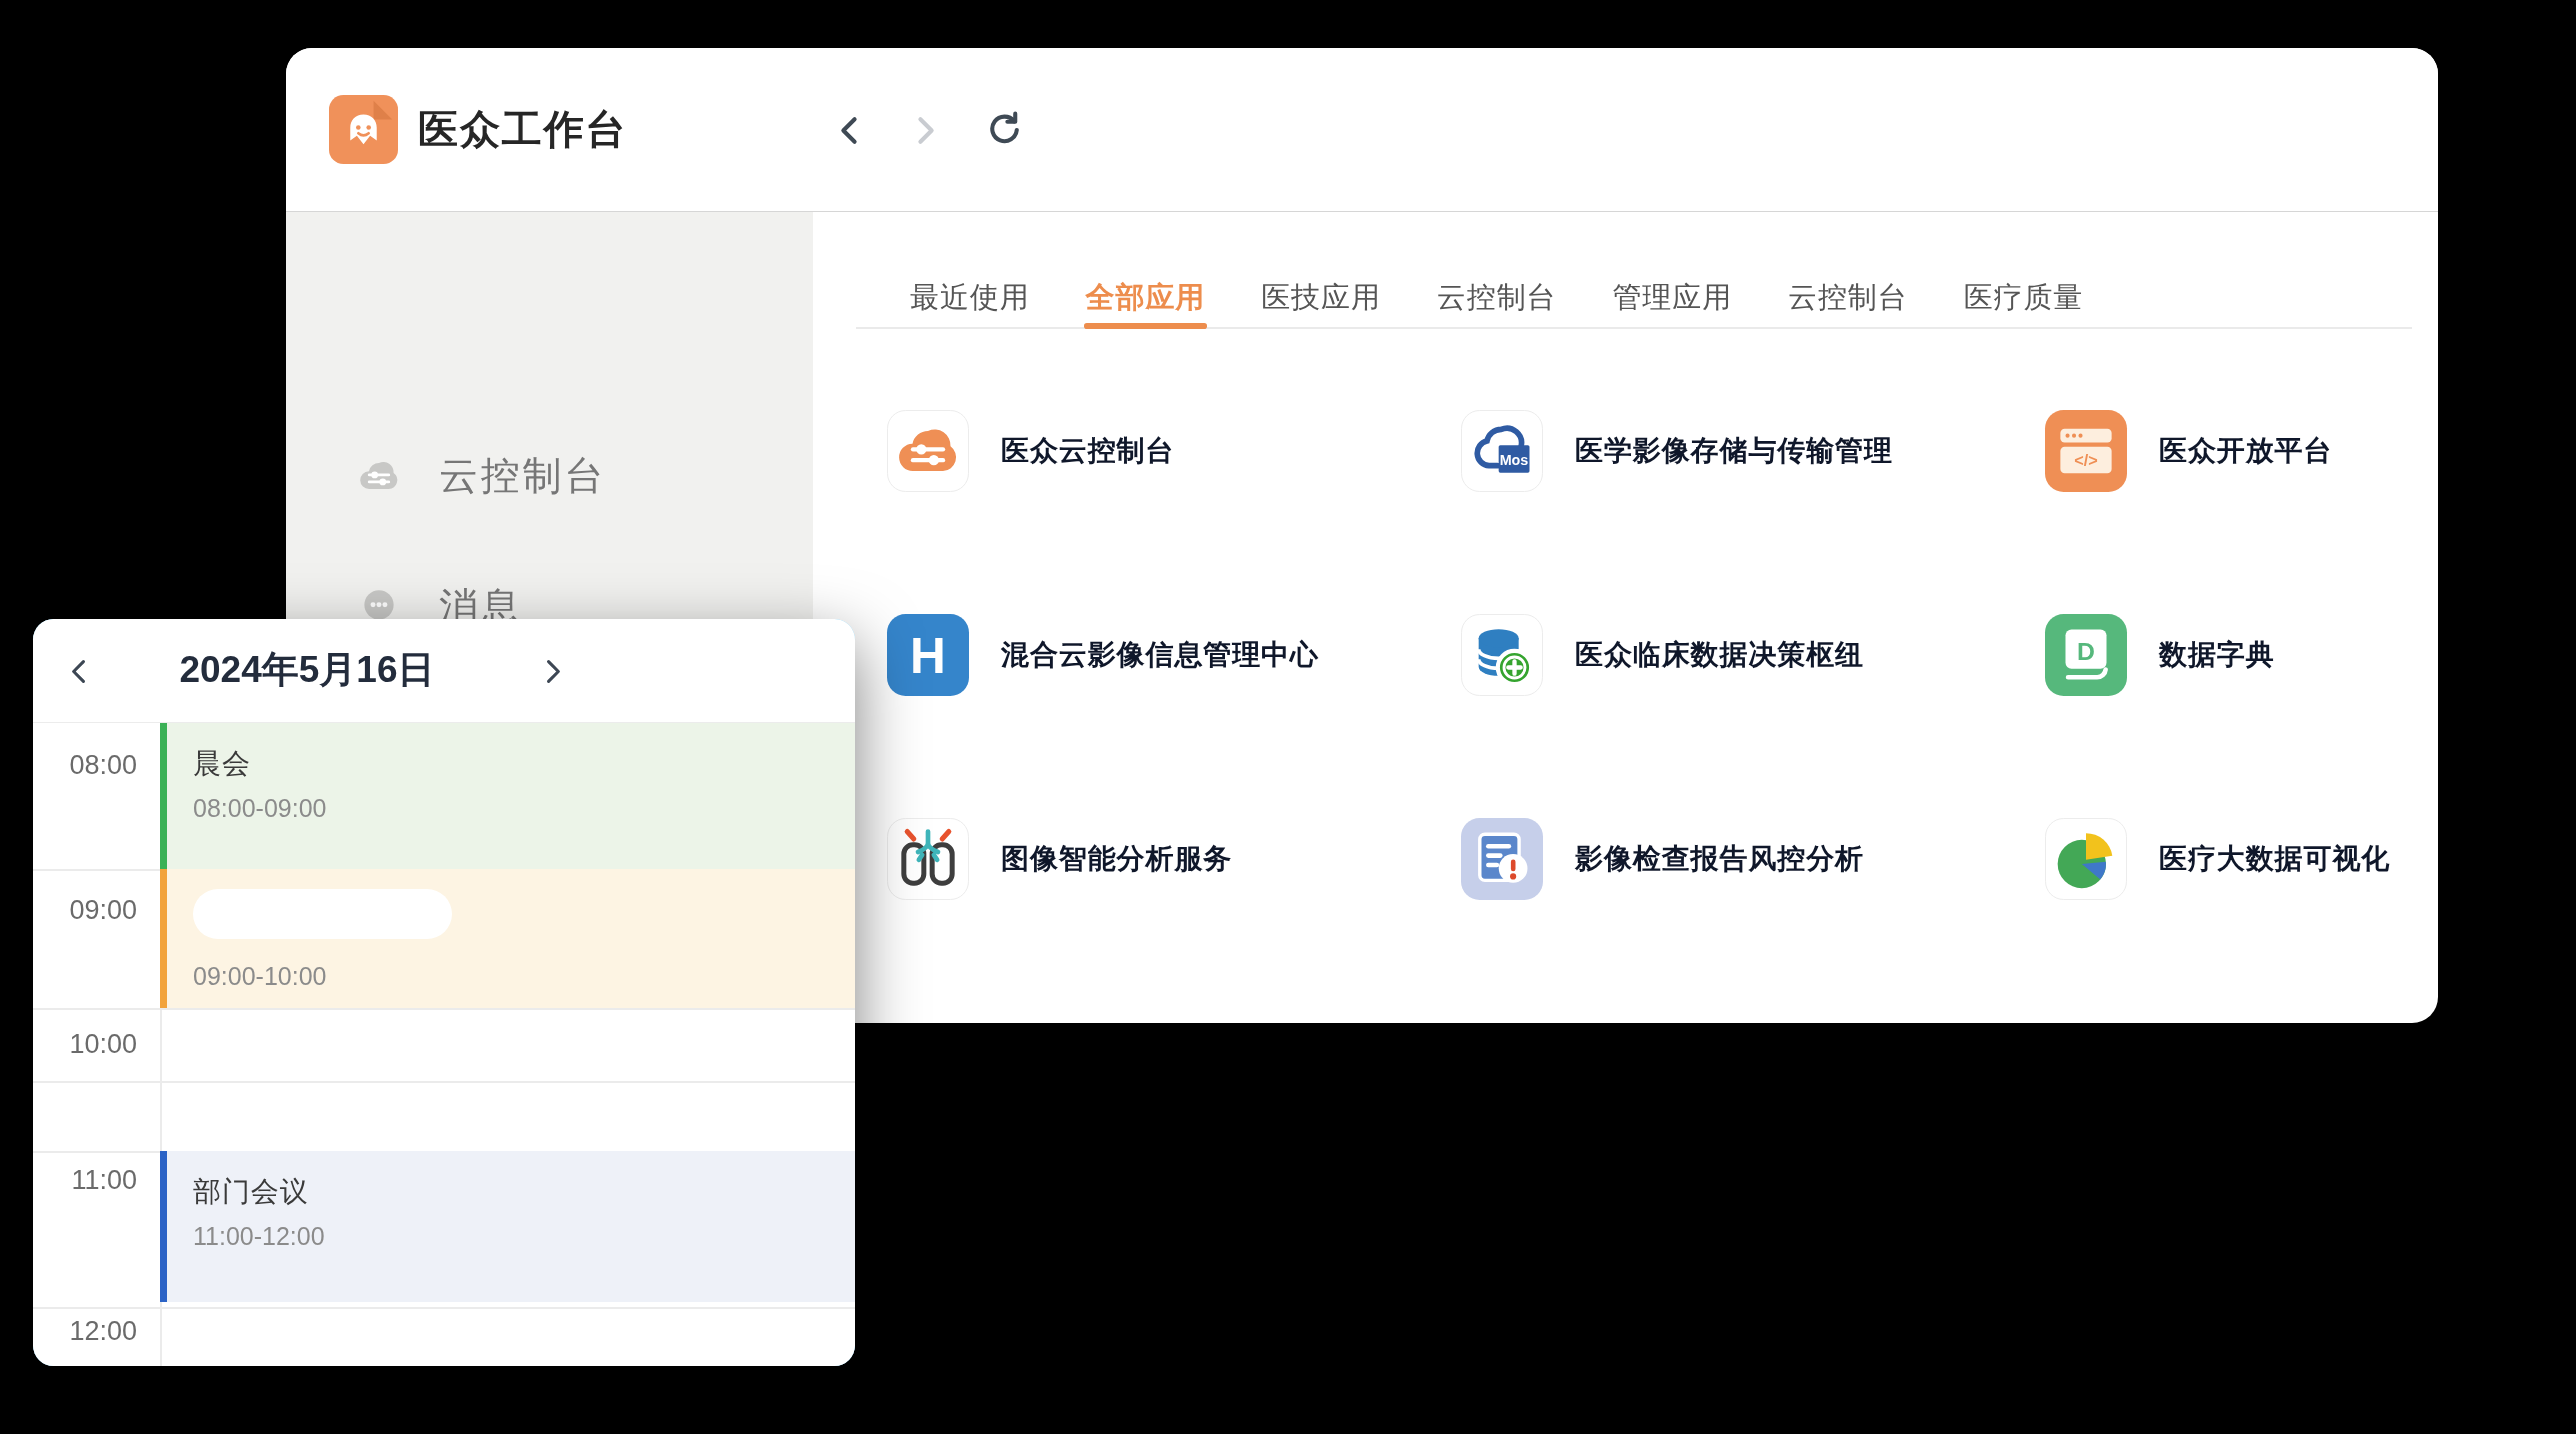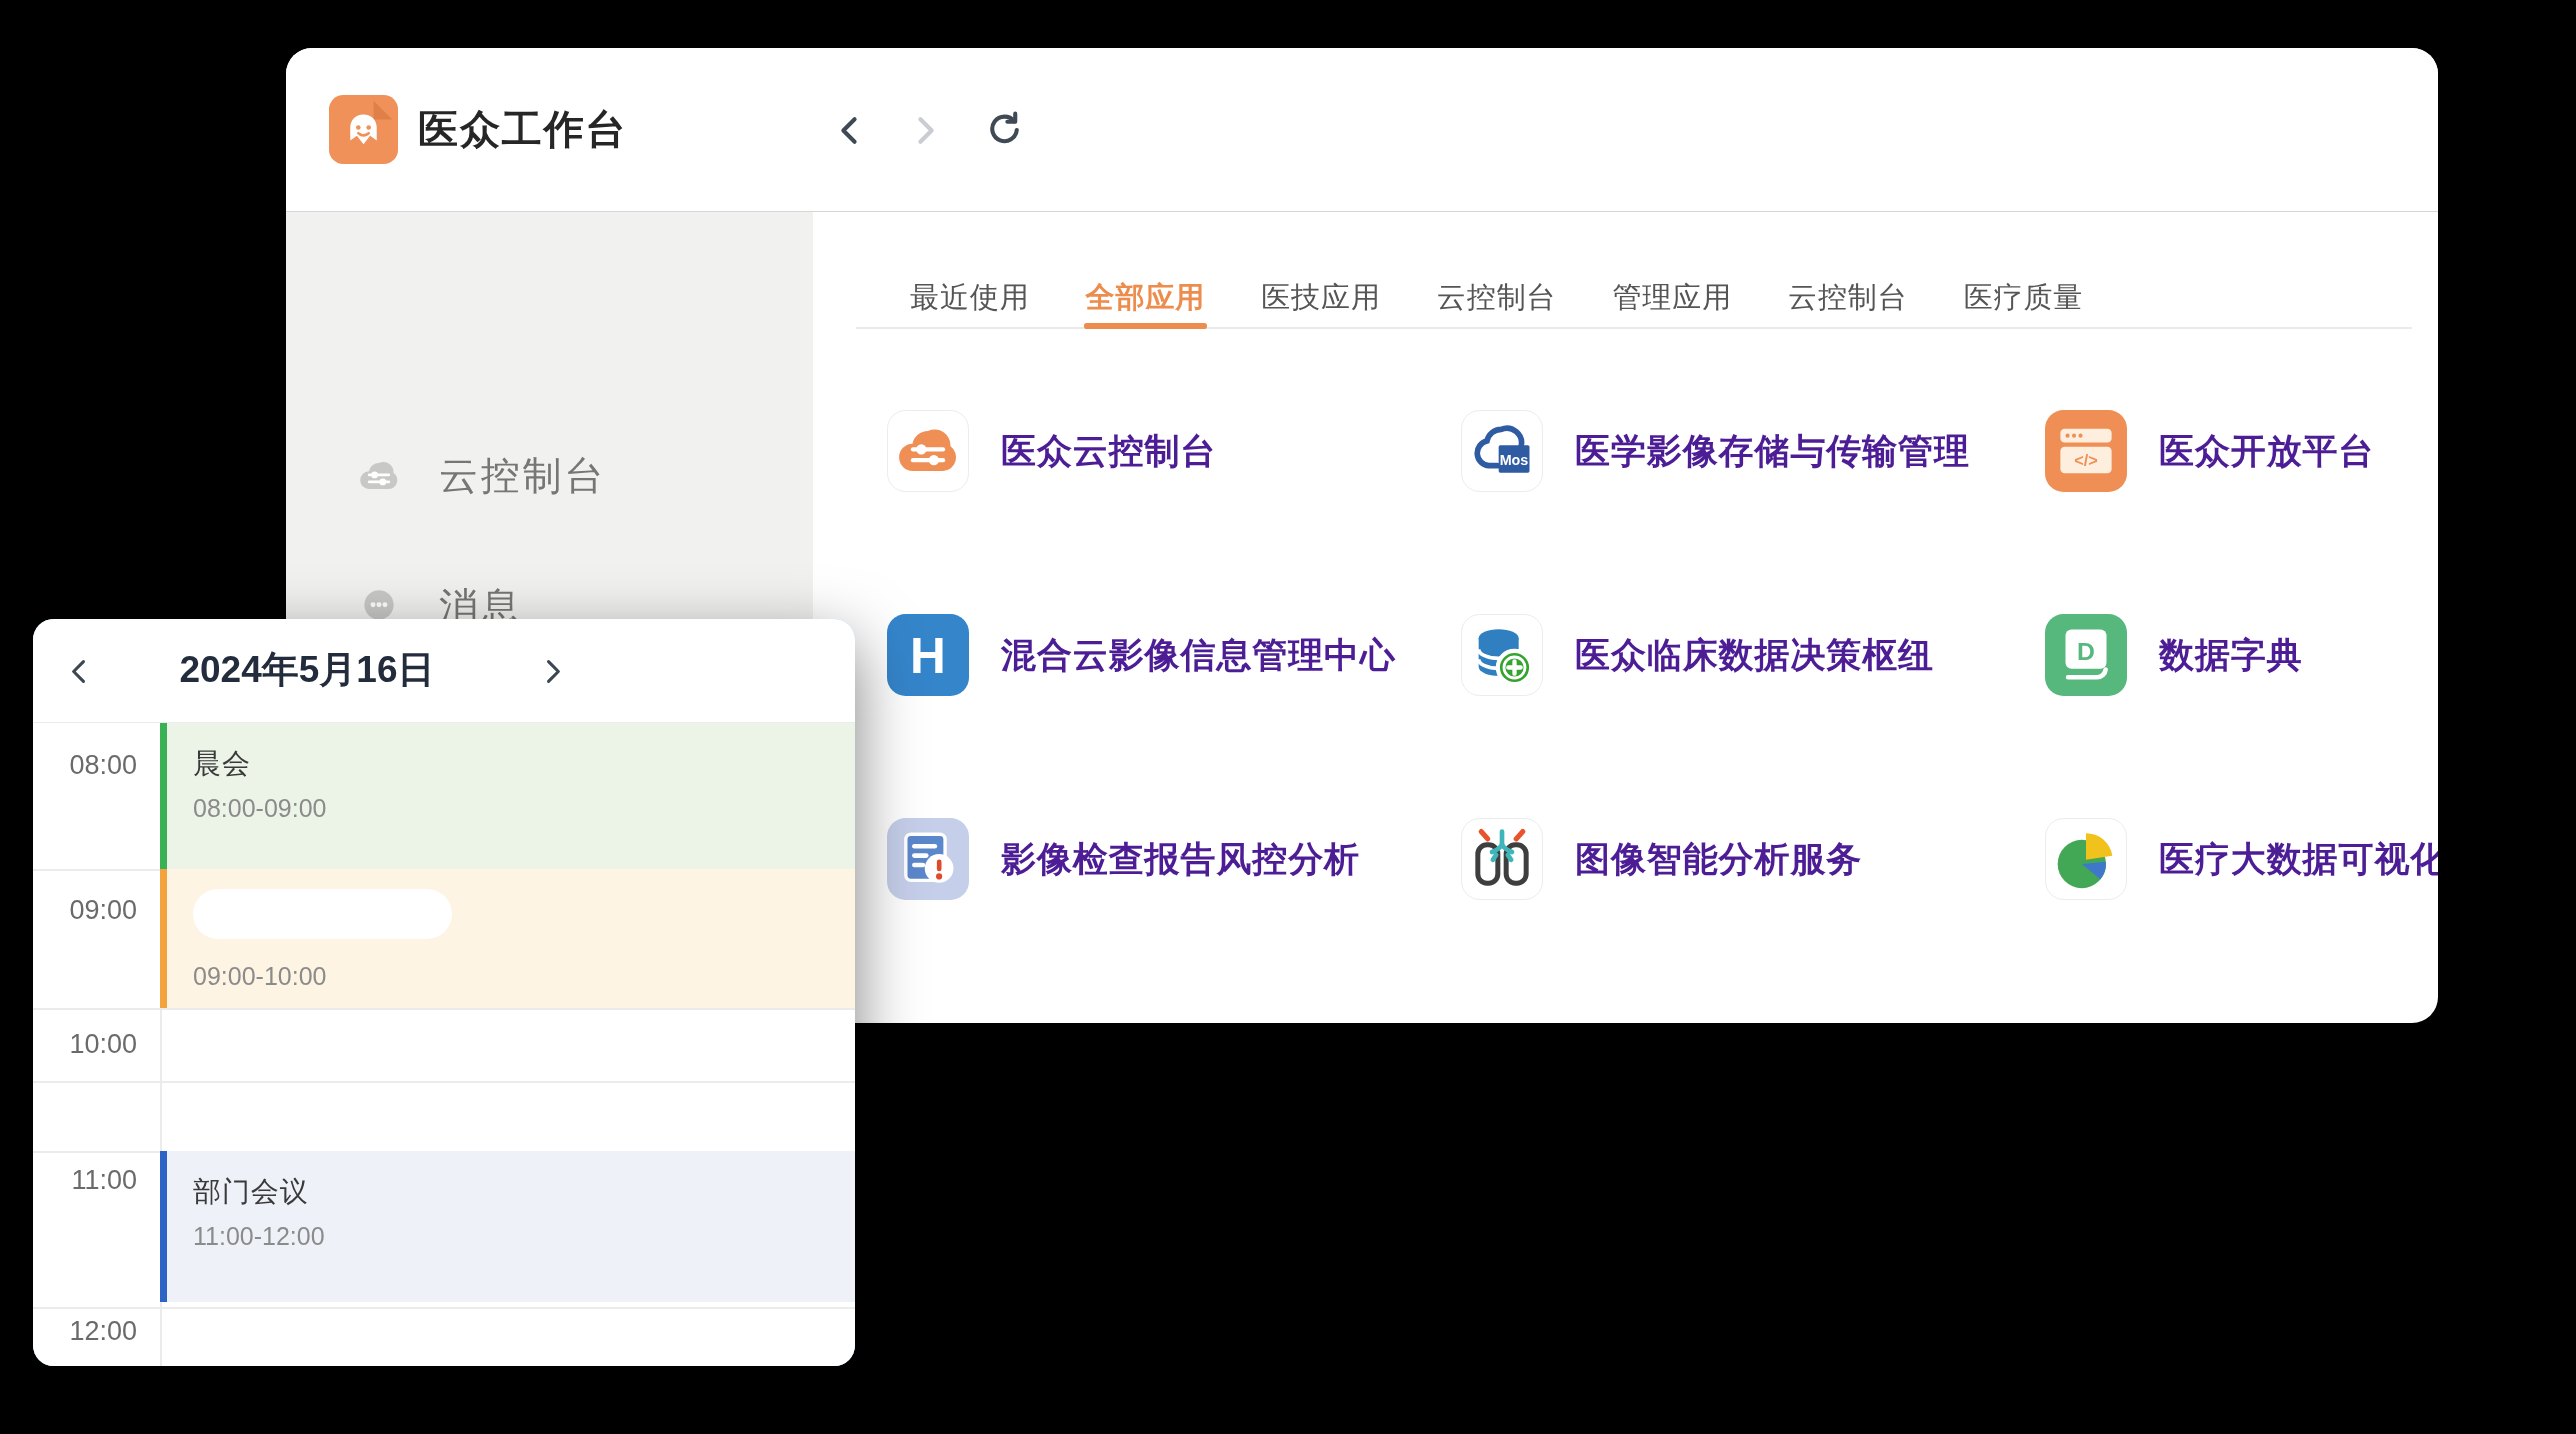--- a/index.html
+++ b/index.html
@@ -41,21 +41,21 @@
   .grid { position:absolute; left:601px; top:362px; display:grid;
           grid-template-columns:574px 584px 409px; grid-auto-rows:82px; row-gap:122px; }
   .appitem { display:flex; align-items:center; cursor:pointer; }
   .appicon { width:82px; height:82px; border-radius:18.6px; flex:none; overflow:hidden; }
   .appicon svg { width:100%; height:100%; display:block; }
   .appicon.card  { background:#fff; border:1.9px solid #ececec; }
   .appicon.orange{ background:#ef8f55; }
   .appicon.blue  { background:#3585cb; }
   .appicon.green { background:#56b87c; }
   .appicon.peri  { background:#c6cfea; }
-  .applabel { margin-left:32px; font-size:35px; font-weight:600; color:#4c1d95; white-space:nowrap; letter-spacing:0.9px; }
+  .applabel { margin-left:32px; font-size:28px; font-weight:600; color:#0f172a; white-space:nowrap; letter-spacing:0.9px; }
 
   
   .calendar { position:absolute; left:33px; top:619px; width:822px; height:747px; background:#7dd3fc;
               border-radius:20.5px; overflow:hidden; z-index:5;
               box-shadow:0 22.3px 65px rgba(0,0,0,.5); }
   .cal-header { position:absolute; left:0; top:0; right:0; height:104px; background:#fff;
                 border-bottom:1.9px solid #ececec; }
   .cal-nav { position:absolute; top:31px; width:43px; height:43px; border:none; background:transparent;
              padding:0; cursor:pointer; }
   .cal-nav svg { width:100%; height:100%; }
@@ -227,50 +227,50 @@
           <svg viewBox="0 0 48 48">
             <rect x="12" y="9" width="24" height="23" rx="3.5" fill="#fff"></rect>
             <text x="24" y="26.8" font-size="14.5" font-weight="bold" fill="#56b87c" text-anchor="middle" font-family="Liberation Sans, sans-serif">D</text>
             <path d="M13.5 37 h17 a5 5 0 0 0 5 -4.5" stroke="#fff" stroke-width="2.7" fill="none" stroke-linecap="round"></path>
           </svg>
         </span>
         <span class="applabel">数据字典</span>
       </div>
 
       <div class="appitem">
+        <span class="appicon card">
+          <svg viewBox="0 0 48 48">
+            <path d="M11.5 7.5 l4 4.5" stroke="#e8532e" stroke-width="3" stroke-linecap="round"></path>
+            <path d="M36.5 7.5 l-4 4.5" stroke="#e8532e" stroke-width="3" stroke-linecap="round"></path>
+            <rect x="9.5" y="15.5" width="12" height="23" rx="5.5" fill="none" stroke="#3e3e3e" stroke-width="3"></rect>
+            <rect x="26.5" y="15.5" width="12" height="23" rx="5.5" fill="none" stroke="#3e3e3e" stroke-width="3"></rect>
+            <path d="M24 7.5 V14.5 M24 14.5 C24 17 21 18.5 18 19.8 M24 14.5 C24 17 27 18.5 30 19.8 M20.5 21.5 l-2 3 M27.5 21.5 l2 3" fill="none" stroke="#3fb5ba" stroke-width="2.8" stroke-linecap="round"></path>
+          </svg>
+        </span>
+        <span class="applabel">图像智能分析服务</span>
+      </div>
+
+      <div class="appitem">
         <span class="appicon peri">
           <svg viewBox="0 0 48 48">
             <rect x="11" y="9.5" width="23" height="27" rx="3" fill="#5b87cb" stroke="#fff" stroke-width="2"></rect>
             <line x1="16" y1="16.5" x2="28" y2="16.5" stroke="#fff" stroke-width="2.7" stroke-linecap="round"></line>
             <line x1="16" y1="22" x2="23" y2="22" stroke="#fff" stroke-width="2.7" stroke-linecap="round"></line>
             <line x1="16" y1="27.5" x2="21" y2="27.5" stroke="#fff" stroke-width="2.7" stroke-linecap="round"></line>
             <circle cx="30.5" cy="29.5" r="8.4" fill="#fff"></circle>
             <rect x="29.2" y="24.3" width="2.7" height="6.8" rx="1.3" fill="#dd4a2c"></rect>
             <circle cx="30.5" cy="34.2" r="1.8" fill="#dd4a2c"></circle>
           </svg>
         </span>
         <span class="applabel">影像检查报告风控分析</span>
       </div>
 
       <div class="appitem">
         <span class="appicon card">
           <svg viewBox="0 0 48 48">
-            <path d="M11.5 7.5 l4 4.5" stroke="#e8532e" stroke-width="3" stroke-linecap="round"></path>
-            <path d="M36.5 7.5 l-4 4.5" stroke="#e8532e" stroke-width="3" stroke-linecap="round"></path>
-            <rect x="9.5" y="15.5" width="12" height="23" rx="5.5" fill="none" stroke="#3e3e3e" stroke-width="3"></rect>
-            <rect x="26.5" y="15.5" width="12" height="23" rx="5.5" fill="none" stroke="#3e3e3e" stroke-width="3"></rect>
-            <path d="M24 7.5 V14.5 M24 14.5 C24 17 21 18.5 18 19.8 M24 14.5 C24 17 27 18.5 30 19.8 M20.5 21.5 l-2 3 M27.5 21.5 l2 3" fill="none" stroke="#3fb5ba" stroke-width="2.8" stroke-linecap="round"></path>
-          </svg>
-        </span>
-        <span class="applabel">图像智能分析服务</span>
-      </div>
-
-      <div class="appitem">
-        <span class="appicon card">
-          <svg viewBox="0 0 48 48">
             <circle cx="21.5" cy="27" r="14.5" fill="#43a856"></circle>
             <path d="M21.5 27 L35.9 25.7 A14.5 14.5 0 0 1 32.6 36.3 Z" fill="#3f78c9"></path>
             <path d="M24 24.5 L24 8.5 A16 16 0 0 1 39.8 22 Z" fill="#f2c21c"></path>
           </svg>
         </span>
         <span class="applabel">医疗大数据可视化</span>
       </div>
 
     </div>
   </div>

